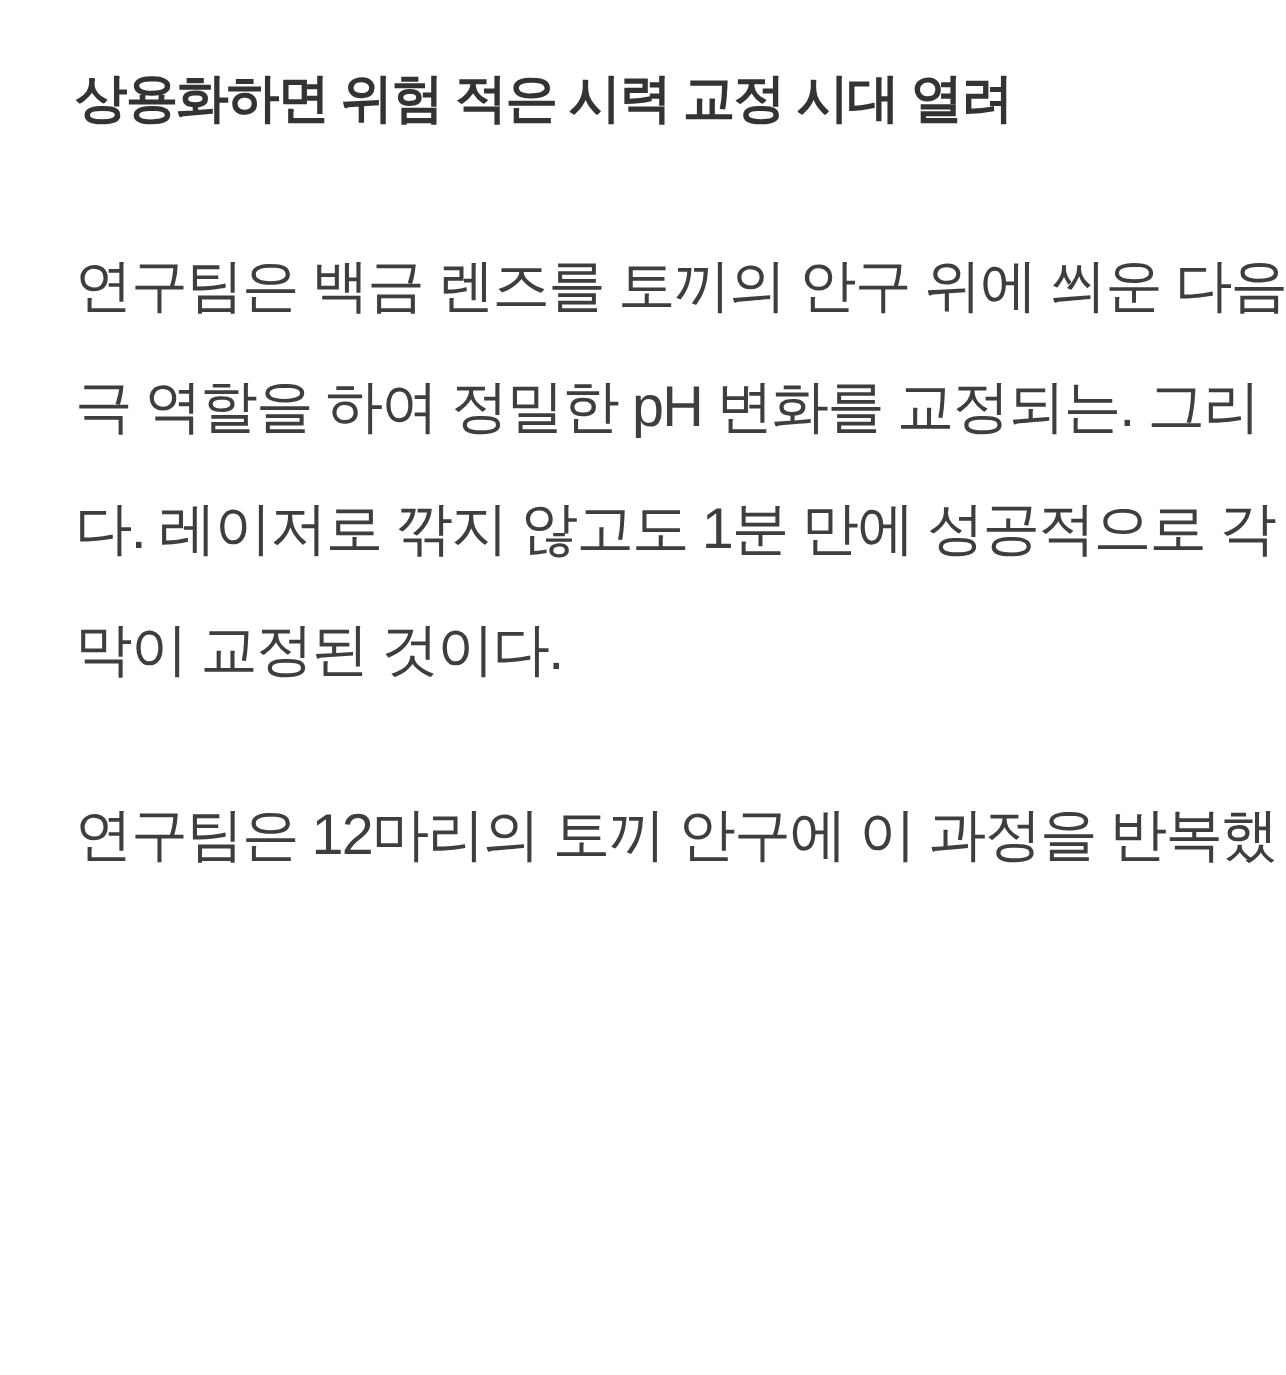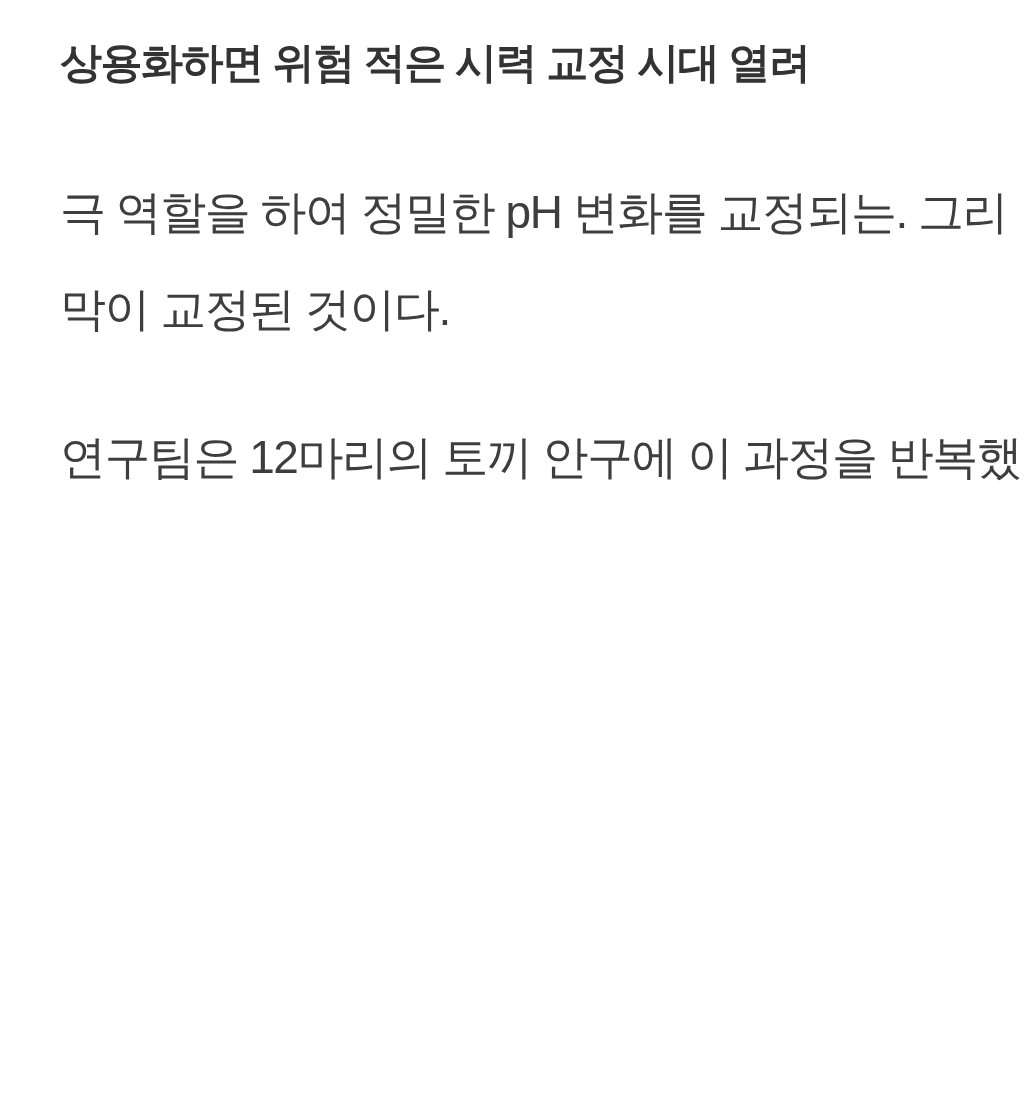--- a/index.html
+++ b/index.html
@@ -10,20 +10,21 @@
   body {
     width: 1029px;
     height: 1100px;
     overflow: hidden;
     font-family: "Liberation Sans", "DejaVu Sans", sans-serif;
   }
   .article {
     box-sizing: border-box;
     width: 1029px;
     padding: 35px 36px 0 60px;
+    margin-top: 16px;
   }
   .headline {
     margin: 0;
     font-size: 42px;
     line-height: 56px;
     font-weight: 700;
     letter-spacing: -1.5px;
     color: #333333;
   }
   .para {
@@ -42,21 +43,23 @@
   }
 </style>
 </head>
 <body>
 
 <div class="article">
 
   <h1 class="headline">상용화하면 위험 적은 시력 교정 시대 열려</h1>
 
   <div class="para para-1">
+    <div class="line">연구팀은 백금 렌즈를 토끼의 안구 위에 씌운 다음</div>
     <div class="line">극 역할을 하여 정밀한 pH 변화를 교정되는. 그리</div>
+    <div class="line">다. 레이저로 깎지 않고도 1분 만에 성공적으로 각</div>
     <div class="line">막이 교정된 것이다.</div>
   </div>
 
   <div class="para para-2">
     <div class="line">연구팀은 12마리의 토끼 안구에 이 과정을 반복했</div>
   </div>
 
 </div>
 
 </body></html>

